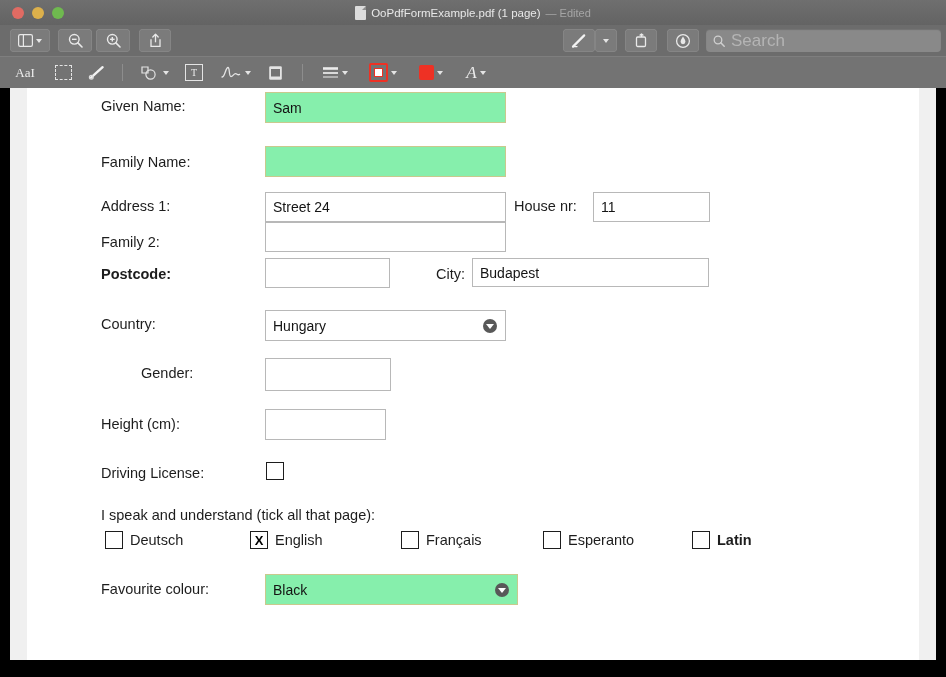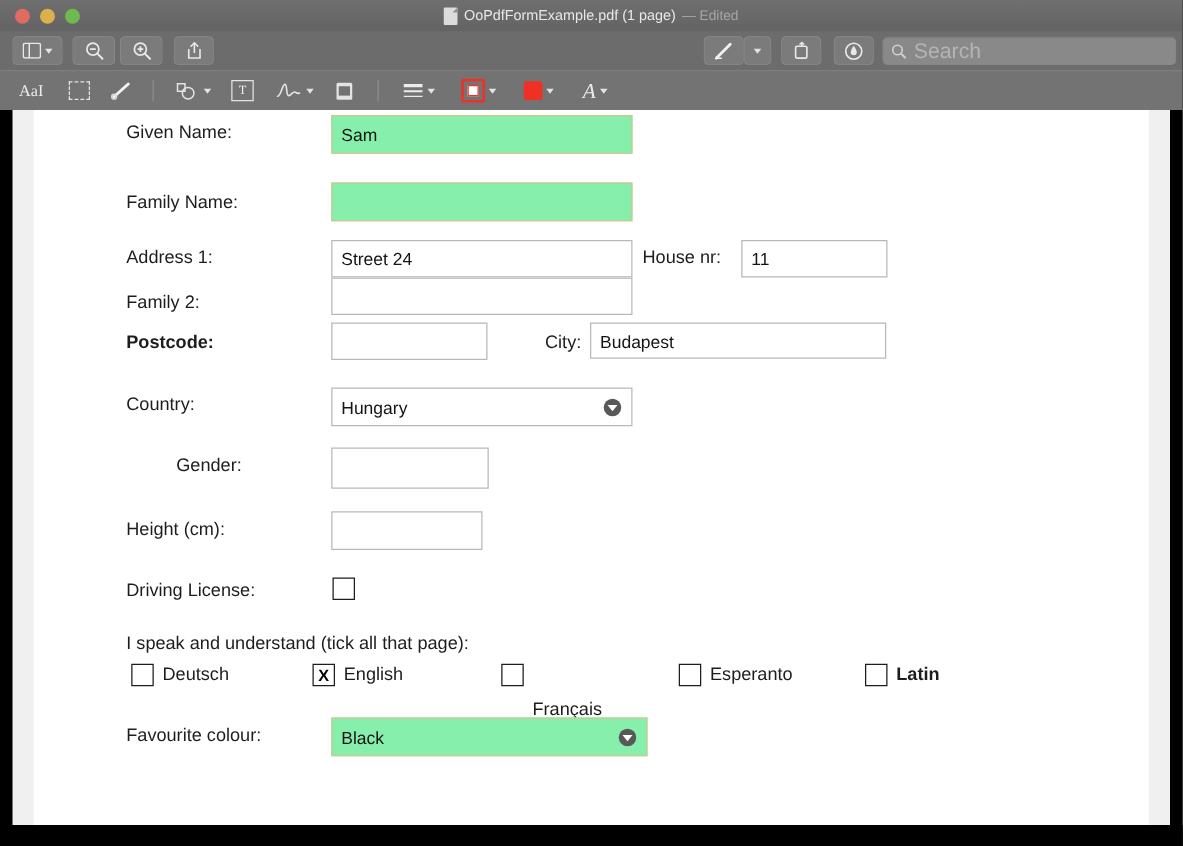--- a/index.html
+++ b/index.html
@@ -494,21 +494,21 @@
 
           <div class="lbl" style="left:74px; top:419px;">I speak and understand (tick all that page):</div>
 
           <div class="cbox" style="left:78px; top:443px;"></div>
           <div class="cb-label" style="left:103px; top:444px;">Deutsch</div>
 
           <div class="cbox" style="left:223px; top:443px;">X</div>
           <div class="cb-label" style="left:248px; top:444px;">English</div>
 
           <div class="cbox" style="left:374px; top:443px;"></div>
-          <div class="cb-label" style="left:399px; top:444px;margin-top:28px;">Français</div>
+          <div class="cb-label" style="left:399px; top:444px;">Français</div>
 
           <div class="cbox" style="left:516px; top:443px;"></div>
           <div class="cb-label" style="left:541px; top:444px;">Esperanto</div>
 
           <div class="cbox" style="left:665px; top:443px;"></div>
           <div class="cb-label" style="left:690px; top:444px;font-weight:bold;">Latin</div>
 
           <div class="lbl" style="left:74px; top:493px;">Favourite colour:</div>
           <div class="fld yellow drop" style="left:238px; top:486px; width:253px; height:31px;">
             <span>Black</span>

